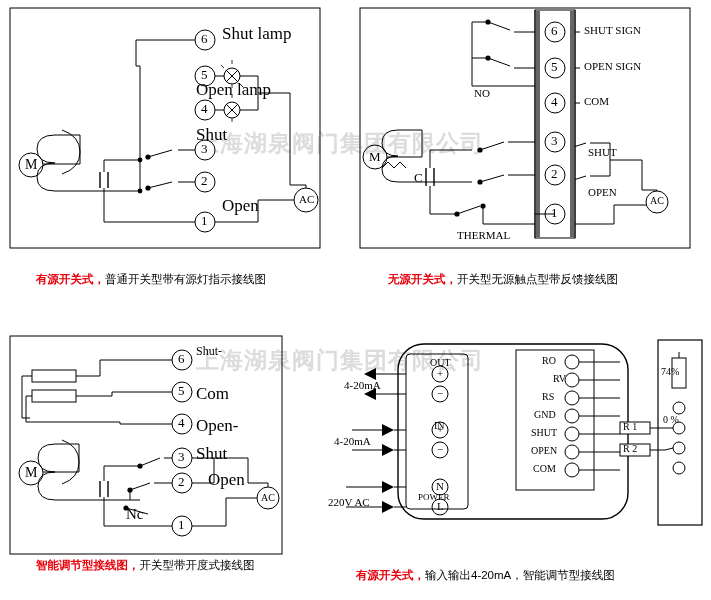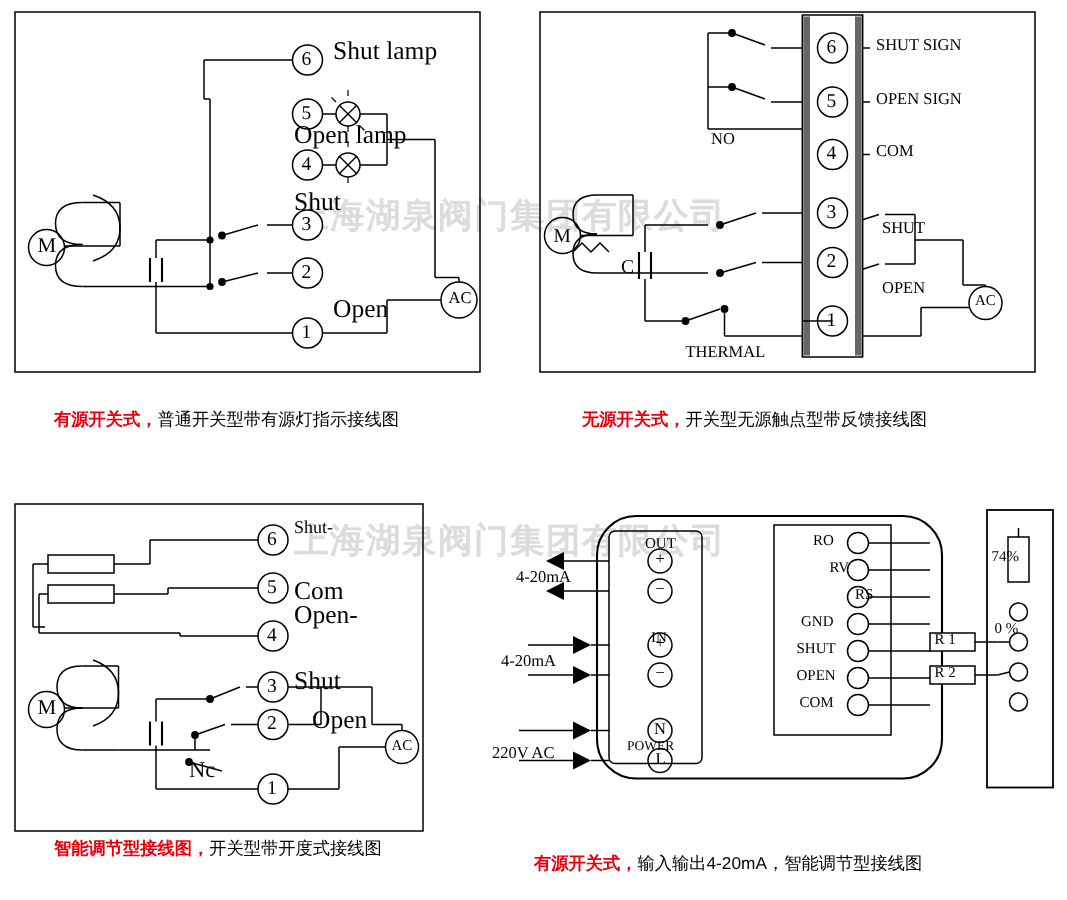--- a/index.html
+++ b/index.html
@@ -289,21 +289,21 @@
     <circle cx="182" cy="208" r="10" fill="#fff" stroke="#000" stroke-width="1"></circle>
   </svg>
   <div class="lbl lbl-en" style="left:178px;top:33px;">6</div>
   <div class="lbl lbl-en" style="left:178px;top:65px;">5</div>
   <div class="lbl lbl-en" style="left:178px;top:97px;">4</div>
   <div class="lbl lbl-en" style="left:178px;top:131px;">3</div>
   <div class="lbl lbl-en" style="left:178px;top:156px;">2</div>
   <div class="lbl lbl-en" style="left:178px;top:199px;">1</div>
   <div class="lbl lbl-en" style="left:196px;top:26px;font-size:12px;">Shut-</div>
   <div class="lbl lbl-en" style="left:196px;top:66px;font-size:17px;">Com</div>
-  <div class="lbl lbl-en" style="left:196px;top:82px;font-size:17px;">Open-</div>
+  <div class="lbl lbl-en" style="left:196px;top:98px;font-size:17px;">Open-</div>
   <div class="lbl lbl-en" style="left:196px;top:126px;font-size:17px;">Shut</div>
   <div class="lbl lbl-en" style="left:208px;top:152px;font-size:17px;">Open</div>
   <div class="lbl lbl-en" style="left:126px;top:188px;font-size:15px;">Nc</div>
   <div class="lbl lbl-en" style="left:25px;top:147px;font-size:14px;">M</div>
   <div class="lbl lbl-en" style="left:261px;top:174px;font-size:10px;">AC</div>
 </div>
 <div class="cap" style="left:8px;top:558px;">
   <span class="red">智能调节型接线图，</span><span>开关型带开度式接线图</span>
 </div>
 
@@ -377,21 +377,21 @@
   <div class="lbl lbl-en" style="left:114px;top:88px;font-size:10px;">IN</div>
   <div class="lbl lbl-en" style="left:98px;top:160px;font-size:9px;">POWER</div>
   <div class="lbl lbl-en" style="left:117px;top:35px;font-size:11px;">+</div>
   <div class="lbl lbl-en" style="left:117px;top:55px;font-size:11px;">−</div>
   <div class="lbl lbl-en" style="left:117px;top:91px;font-size:11px;">+</div>
   <div class="lbl lbl-en" style="left:117px;top:111px;font-size:11px;">−</div>
   <div class="lbl lbl-en" style="left:116px;top:148px;font-size:11px;">N</div>
   <div class="lbl lbl-en" style="left:117px;top:168px;font-size:11px;">L</div>
   <div class="lbl lbl-en" style="left:222px;top:23px;font-size:10px;">RO</div>
   <div class="lbl lbl-en" style="left:222px;top:41px;font-size:10px;margin-left:11px;">RV</div>
-  <div class="lbl lbl-en" style="left:222px;top:59px;font-size:10px;margin-left:28px;">RS</div>
+  <div class="lbl lbl-en" style="left:222px;top:59px;font-size:10px;">RS</div>
   <div class="lbl lbl-en" style="left:214px;top:77px;font-size:10px;">GND</div>
   <div class="lbl lbl-en" style="left:211px;top:95px;font-size:10px;">SHUT</div>
   <div class="lbl lbl-en" style="left:211px;top:113px;font-size:10px;">OPEN</div>
   <div class="lbl lbl-en" style="left:213px;top:131px;font-size:10px;">COM</div>
   <div class="lbl lbl-en" style="left:303px;top:89px;font-size:10px;">R 1</div>
   <div class="lbl lbl-en" style="left:303px;top:111px;font-size:10px;">R 2</div>
   <div class="lbl lbl-en" style="left:341px;top:34px;font-size:10px;">74%</div>
   <div class="lbl lbl-en" style="left:343px;top:82px;font-size:10px;">0 %</div>
 </div>
 <div class="cap" style="left:328px;top:568px;">

